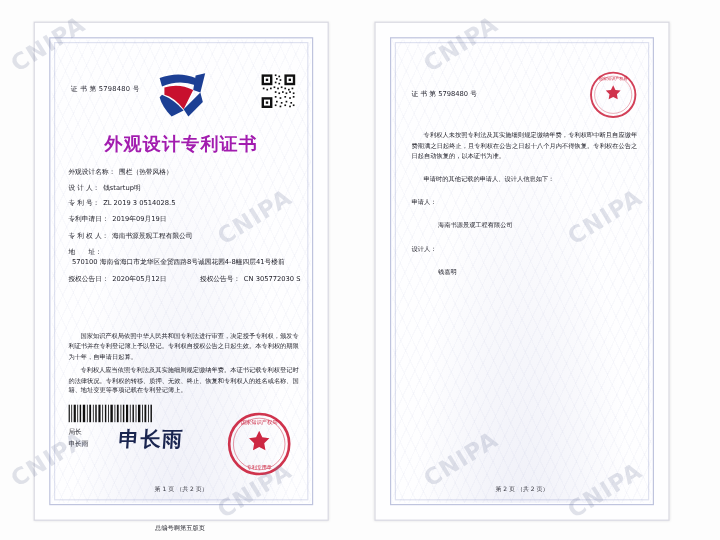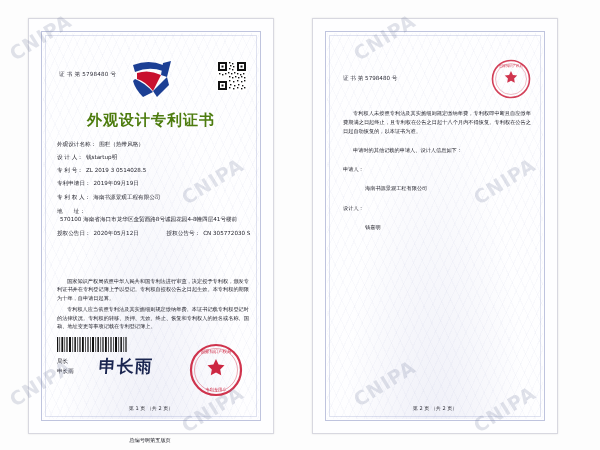--- a/index.html
+++ b/index.html
@@ -63,21 +63,21 @@
 
   
   .emblem{
     position:absolute;left:50%;top:38px;transform:translateX(-50%);
     width:56px;height:44px;
   }
   .title{
     position:absolute;left:0;right:0;top:92px;
     text-align:center;
     font-family:"DejaVu Sans","Liberation Sans",sans-serif;
-    font-size:15px;font-weight:bold;color:#4d7c0f;
+    font-size:15px;font-weight:bold;color:#a21caf;
     letter-spacing:1px;
   }
 
   .fields{
     position:absolute;left:28px;right:24px;top:122px;
     font-size:5.6px;color:#23232c;line-height:1.28;
   }
   .f-row{margin-bottom:6px;white-space:nowrap;}
   .f-row .lbl{display:inline-block;}
   .f-row .val{display:inline-block;margin-left:3px;}

